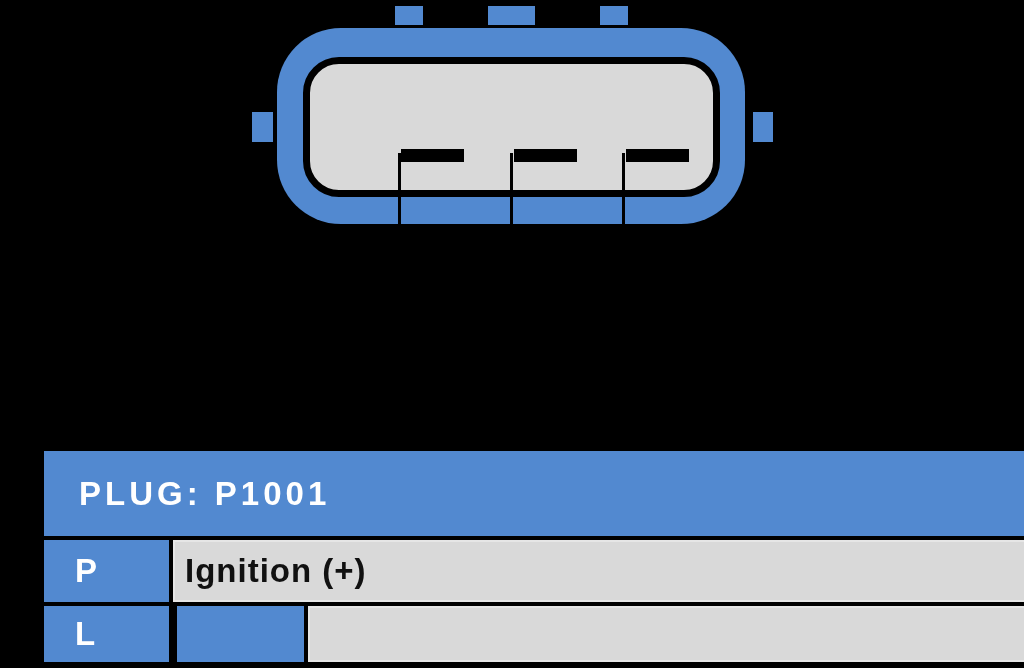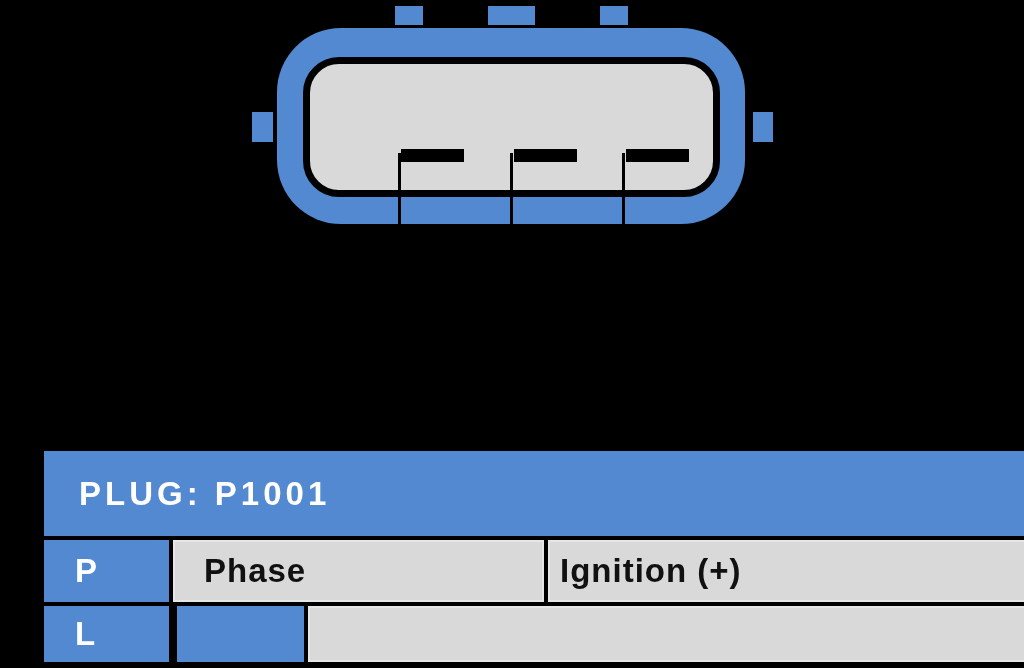--- a/index.html
+++ b/index.html
@@ -144,21 +144,20 @@
     </div>
   </div>
 
   <div class="pin-table">
     <div class="tbl-header">
       <span>PLUG: P1001</span>
     </div>
 
     <div class="tbl-row row-1">
       <div class="cell cell-label">P</div>
-      <div class="cell cell-desc">Phase</div>
       <div class="cell cell-desc2">Ignition (+)</div>
     </div>
 
     <div class="tbl-row row-2">
       <div class="cell cell-label">L</div>
       <div class="cell cell-label2"></div>
       <div class="cell cell-desc2"></div>
     </div>
   </div>
 

